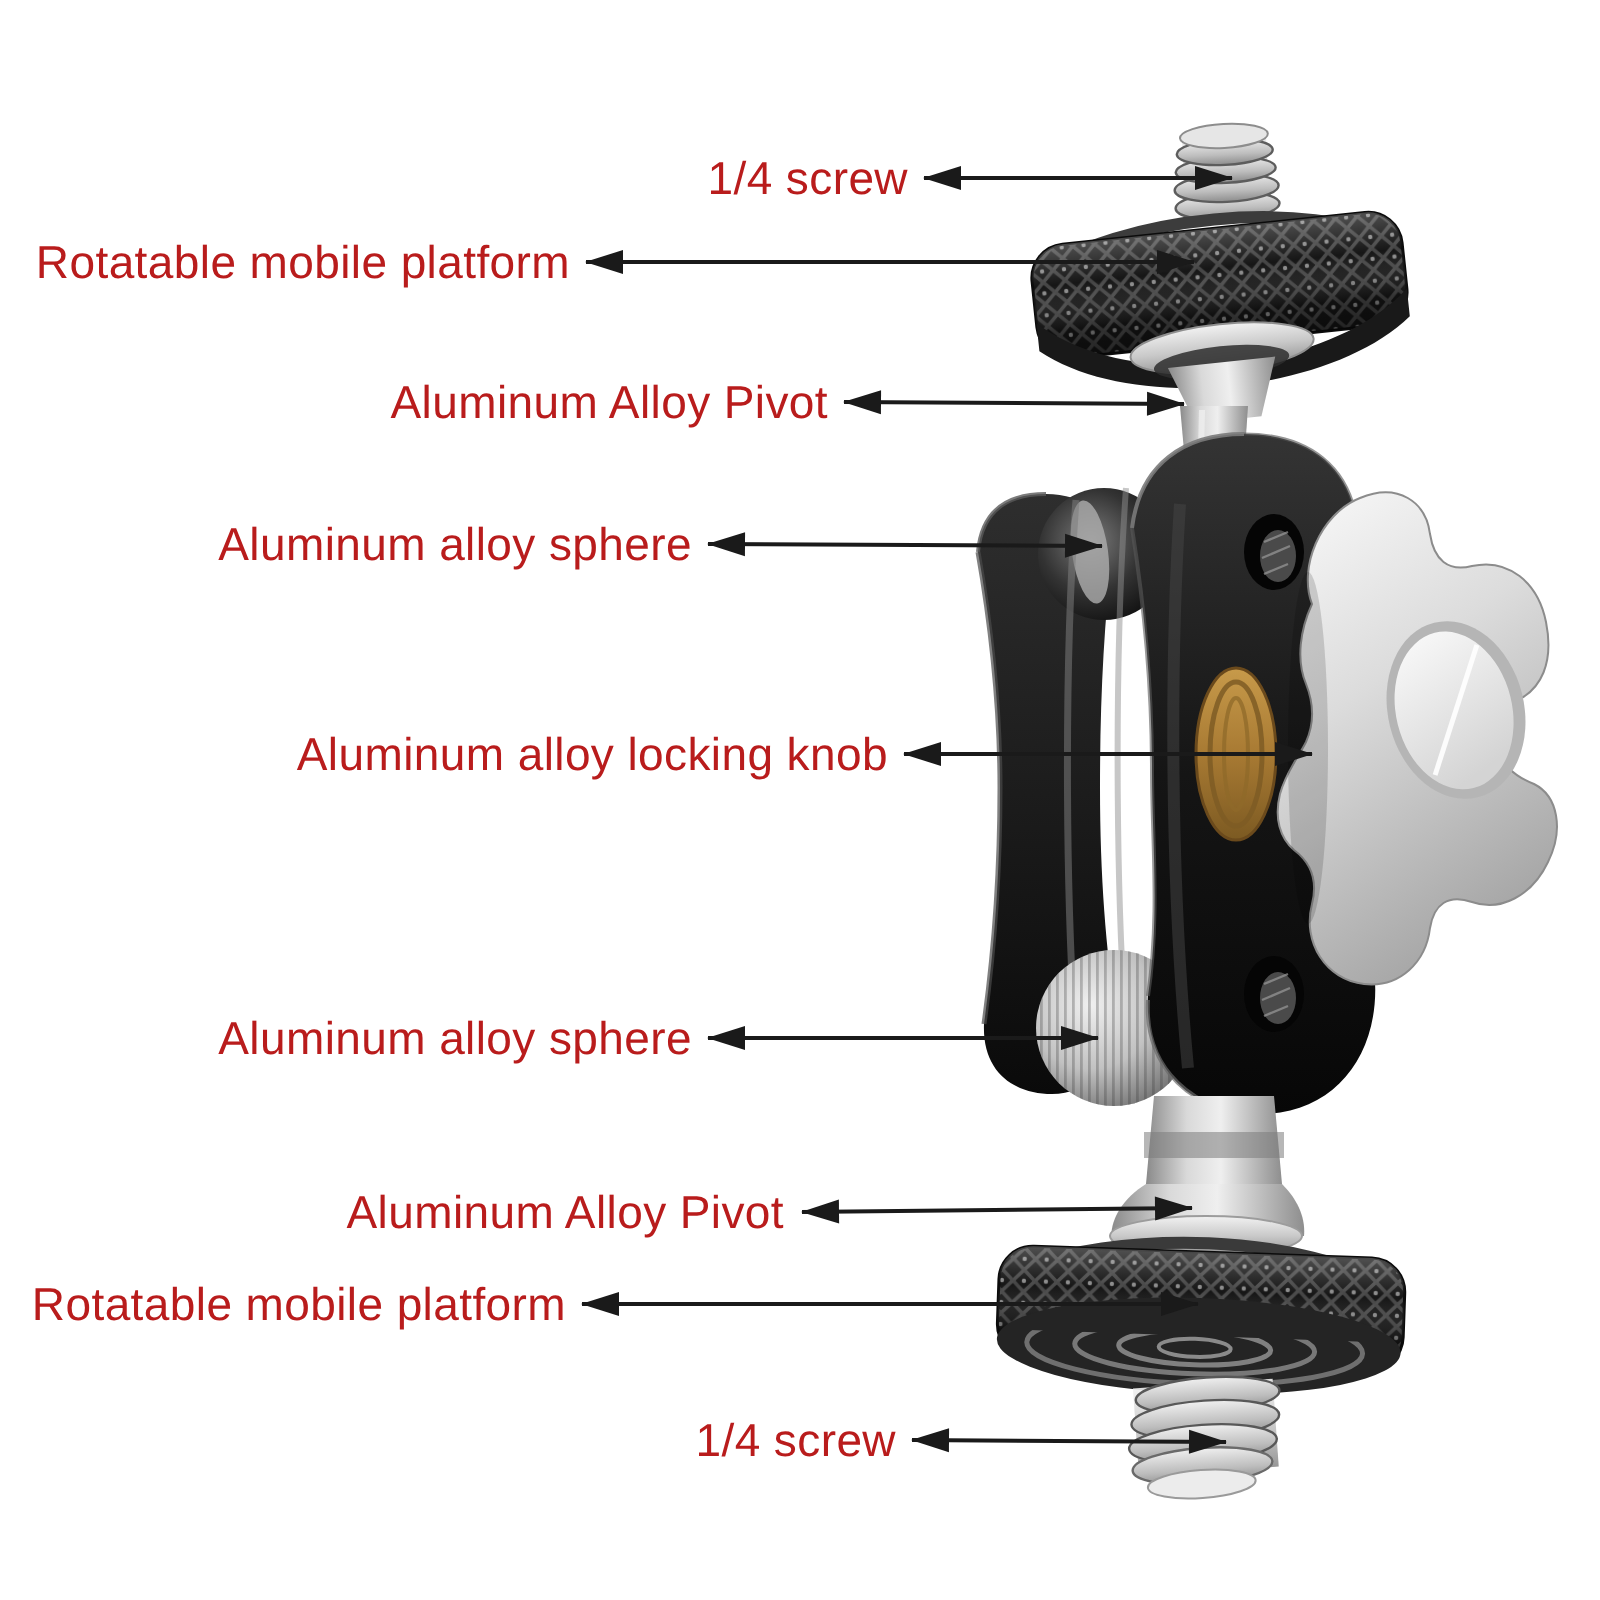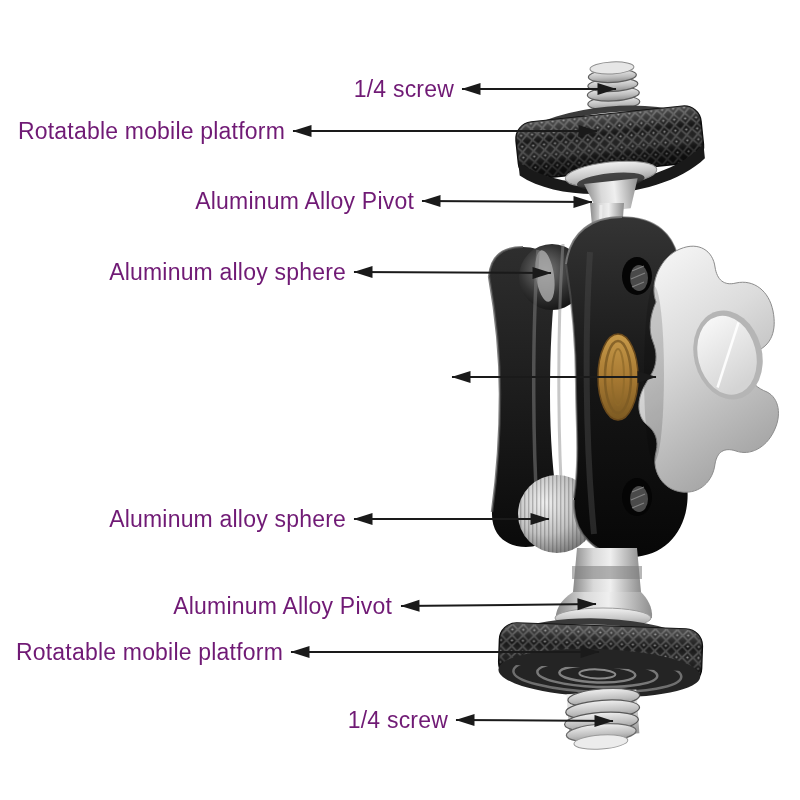--- a/index.html
+++ b/index.html
@@ -3,21 +3,21 @@
 <meta charset="utf-8">
 <style>
   html,body{margin:0;padding:0;background:#ffffff;}
   .stage{
     position:relative;width:800px;height:800px;background:#ffffff;overflow:hidden;
     font-family:"Liberation Sans", sans-serif;
   }
   .layer{position:absolute;left:0;top:0;width:800px;height:800px;}
   .label{
     position:absolute;white-space:nowrap;text-align:right;
-    font-size:23px;line-height:26px;color:#701a75;letter-spacing:0.2px;
+    font-size:23px;line-height:26px;color:#b91c1c;letter-spacing:0.2px;
   }
 </style>
 </head>
 <body>
 
 <div class="stage">
 
   <svg class="layer" width="800" height="800" viewBox="0 0 800 800">
     <defs>
       <linearGradient id="silverV" x1="0" y1="0" x2="0" y2="1">
@@ -229,18 +229,19 @@
       <line x1="401" y1="606" x2="596" y2="604" marker-start="url(#head)" marker-end="url(#head)"></line>
       <line x1="291" y1="652" x2="599" y2="652" marker-start="url(#head)" marker-end="url(#head)"></line>
       <line x1="456" y1="720" x2="613" y2="721" marker-start="url(#head)" marker-end="url(#head)"></line>
     </g>
   </svg>
 
   <div class="label" style="right:346px;top:76px;">1/4 screw</div>
   <div class="label" style="right:515px;top:118px;">Rotatable mobile platform</div>
   <div class="label" style="right:386px;top:188px;">Aluminum Alloy Pivot</div>
   <div class="label" style="right:454px;top:259px;">Aluminum alloy sphere</div>
+  <div class="label" style="right:356px;top:364px;">Aluminum alloy locking knob</div>
   <div class="label" style="right:454px;top:506px;">Aluminum alloy sphere</div>
   <div class="label" style="right:408px;top:593px;">Aluminum Alloy Pivot</div>
   <div class="label" style="right:517px;top:639px;">Rotatable mobile platform</div>
   <div class="label" style="right:352px;top:707px;">1/4 screw</div>
 
 </div>
 
 </body></html>

